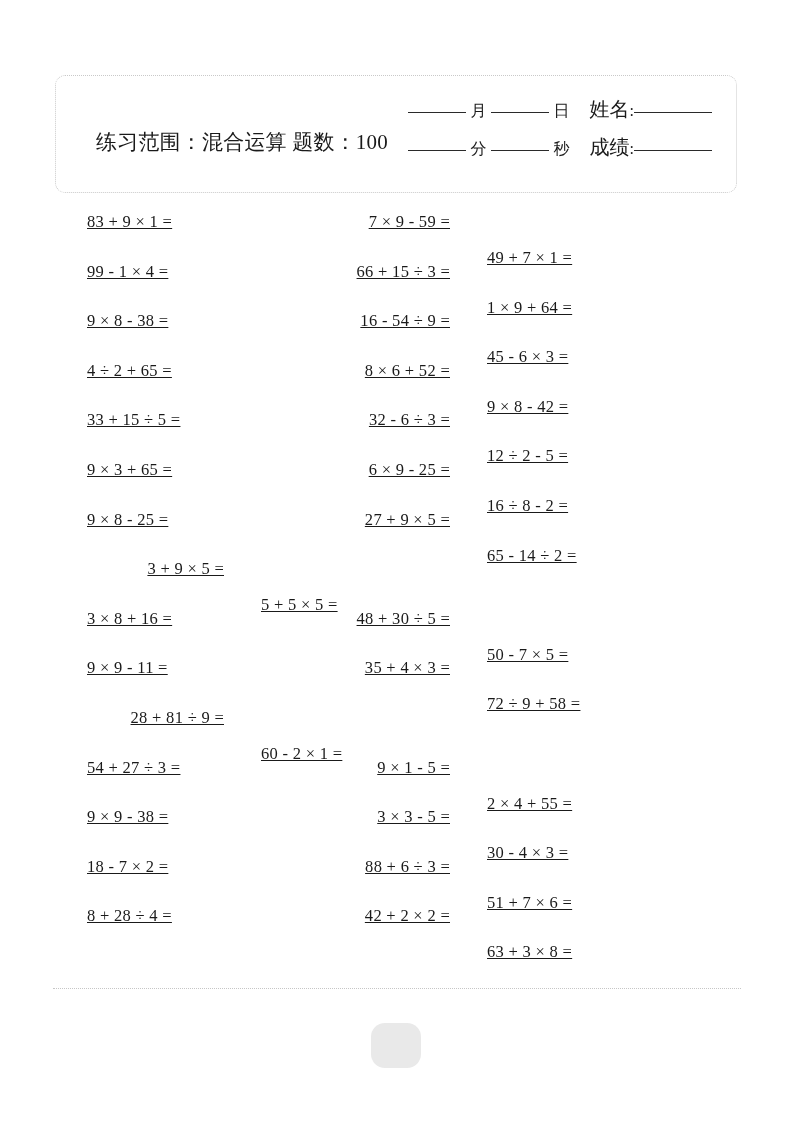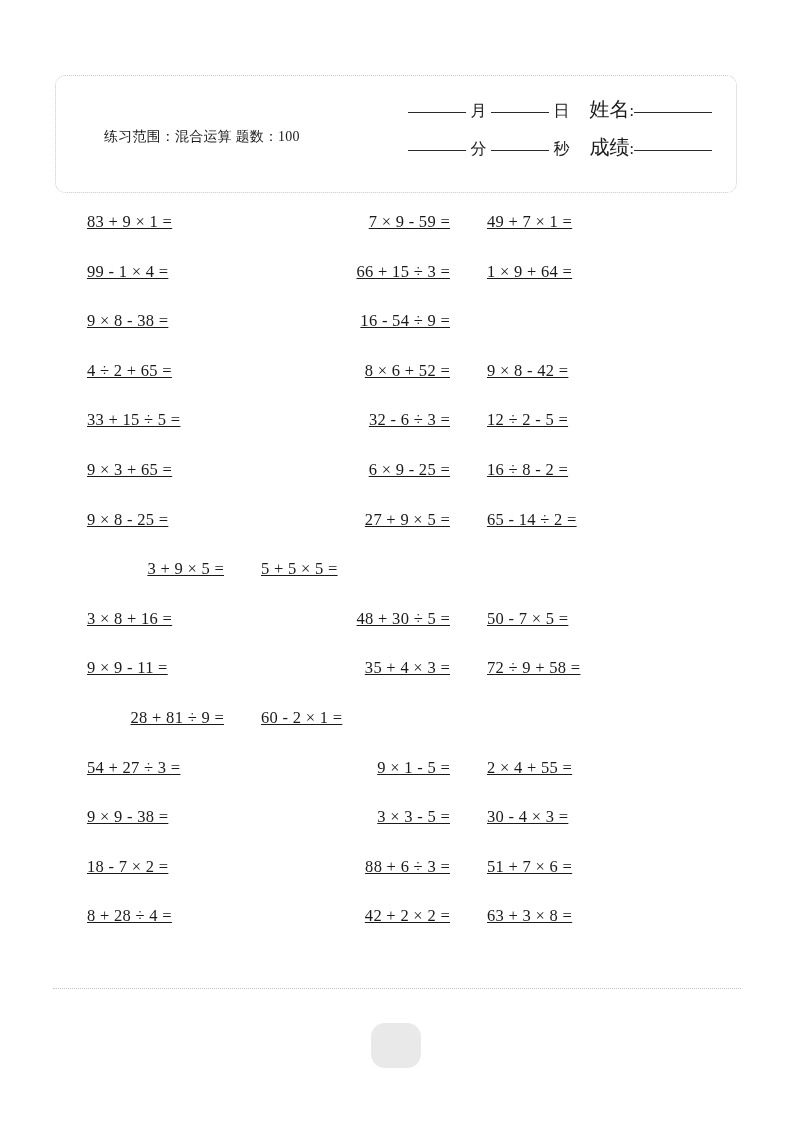--- a/index.html
+++ b/index.html
@@ -24,23 +24,23 @@
     top: 75px;
     width: 682px;
     height: 118px;
     border: 1px dotted #c9c9c9;
     border-radius: 10px;
     box-sizing: border-box;
   }
 
   .meta-title {
     position: absolute;
-    left: 48px;
+    left: 40px;
     top: 52px;
-    font-size: 14px;
+    font-size: 21px;
     letter-spacing: 0.2px;
     white-space: nowrap;
     font-family: "Liberation Serif", "DejaVu Serif", serif;
   }
 
   .meta-fields {
     position: absolute;
     right: 24px;
     top: 20px;
     width: 330px;
@@ -87,21 +87,21 @@
     box-sizing: border-box;
     font-size: 16.5px;
     line-height: 1;
     padding-top: 7px;
     white-space: nowrap;
     letter-spacing: 0.3px;
     text-decoration: underline;
   }
   .prob-cell.c0 { width: 226px; padding-left: 87px; }
   .prob-cell.c1 { width: 224px; padding-left: 13px; text-align: right; }
-  .prob-cell.c2 { width: 240px; padding-left: 37px; }
+  .prob-cell.c2 { width: 240px; padding-left: 37px; margin-top: 36px; }
 
   
   .footer-divider {
     position: absolute;
     left: 53px;
     top: 988px;
     width: 688px;
     border-top: 1px dotted #c6c6c6;
   }
   .page-badge {
@@ -153,20 +153,21 @@
       <div class="prob-cell c2">49 + 7 × 1 =</div>
     </div>
     <div class="prob-row">
       <div class="prob-cell c0">99 - 1 × 4 =</div>
       <div class="prob-cell c1">66 + 15 ÷ 3 =</div>
       <div class="prob-cell c2">1 × 9 + 64 =</div>
     </div>
     <div class="prob-row">
       <div class="prob-cell c0">9 × 8 - 38 =</div>
       <div class="prob-cell c1">16 - 54 ÷ 9 =</div>
+      <div class="prob-cell c2">45 - 6 × 3 =</div>
     </div>
     <div class="prob-row">
       <div class="prob-cell c0">4 ÷ 2 + 65 =</div>
       <div class="prob-cell c1">8 × 6 + 52 =</div>
       <div class="prob-cell c2">9 × 8 - 42 =</div>
     </div>
     <div class="prob-row">
       <div class="prob-cell c0">33 + 15 ÷ 5 =</div>
       <div class="prob-cell c1">32 - 6 ÷ 3 =</div>
       <div class="prob-cell c2">12 ÷ 2 - 5 =</div>

